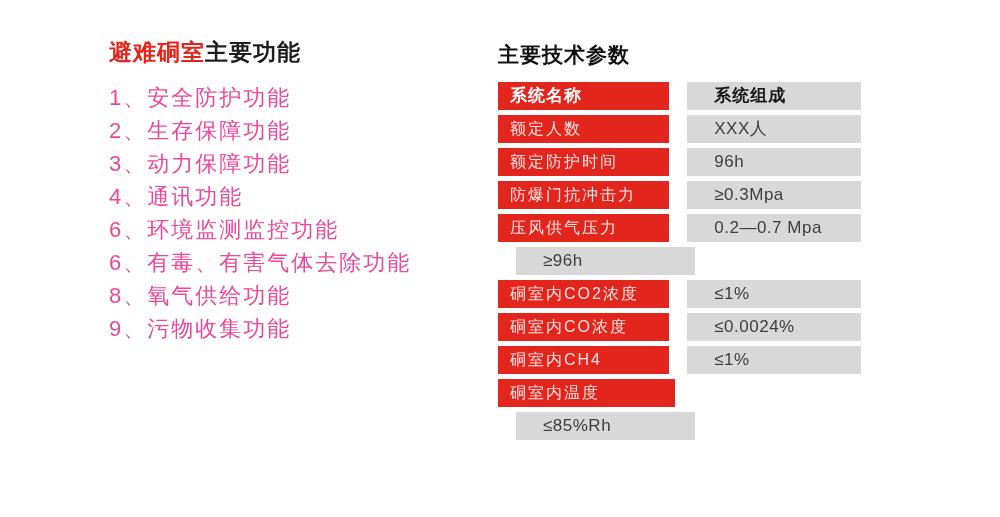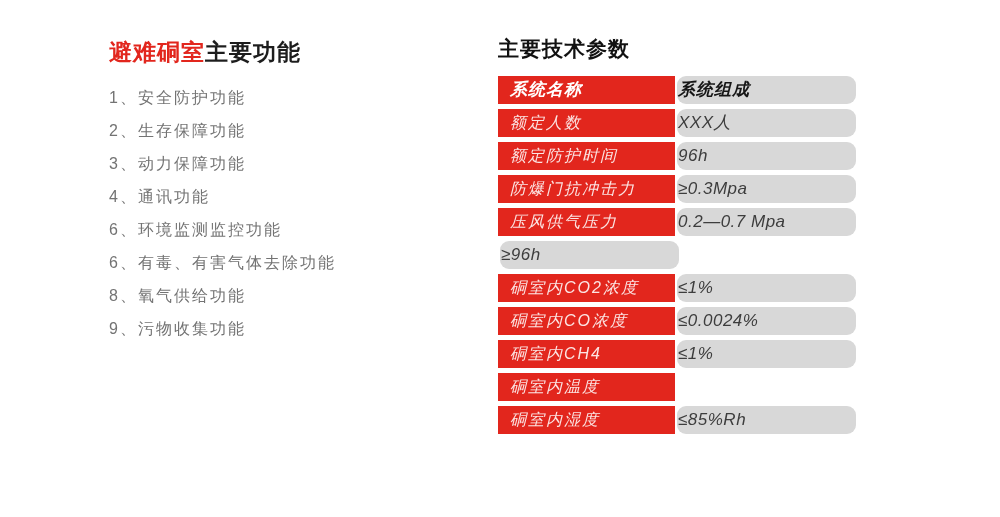--- a/index.html
+++ b/index.html
@@ -41,44 +41,43 @@
     color: var(--red, #e2261d);
   }
   .fn-list {
     list-style: none;
     margin: 0;
     padding: 0;
   }
   .fn-item {
     height: 33px;
     line-height: 33px;
-    font-size: 16px;
-    color: #737373;
+    font-size: 22px;
+    color: #ec4899;
     letter-spacing: 2px;
     white-space: nowrap;
   }
 
   
   .right-section {
     position: absolute;
     left: 498px;
     top: 36px;
     width: 364px;
   }
   .right-title {
-    margin: 0 0 14px 0;
+    margin: 6px 0 14px 0;
     font-size: 21px;
     font-weight: bold;
     color: #111111;
     letter-spacing: 1px;
     line-height: 26px;
   }
   .param-table {
     width: 363px;
-    font-style: italic;
   }
   .trow {
     display: flex;
     height: 28px;
     margin-bottom: 5px;
   }
   .cell {
     box-sizing: border-box;
     line-height: 28px;
     white-space: nowrap;
@@ -87,27 +86,26 @@
   .cell.name {
     width: 177px;
     background: var(--red, #e2261d);
     color: rgba(255, 255, 255, 0.88);
     font-size: 16px;
     letter-spacing: 2px;
     padding-left: 12px;
   }
   .cell.value {
     width: 179px;
-    margin-left: 2px;
+    margin-left: 18px;
     background: var(--gray, #d8d8d8);
     color: #3d3d3d;
     font-size: 17px;
     letter-spacing: 0.5px;
-    padding-left: 1px;
-    border-radius: 9px;
+    padding-left: 27px;
   }
   .trow.header .cell.name {
     color: #ffffff;
     font-weight: bold;
     font-size: 17px;
     letter-spacing: 1px;
   }
   .trow.header .cell.value {
     color: #161616;
     font-weight: bold;
@@ -169,19 +167,18 @@
     <div class="cell value">≤0.0024%</div>
   </div>
         <div class="trow">
     <div class="cell name">硐室内CH4</div>
     <div class="cell value">≤1%</div>
   </div>
         <div class="trow">
     <div class="cell name">硐室内温度</div>
   </div>
         <div class="trow">
-    <div class="cell name">硐室内湿度</div>
     <div class="cell value">≤85%Rh</div>
   </div>
       </div>
   </section>
 
 </div>
 
 </body></html>

